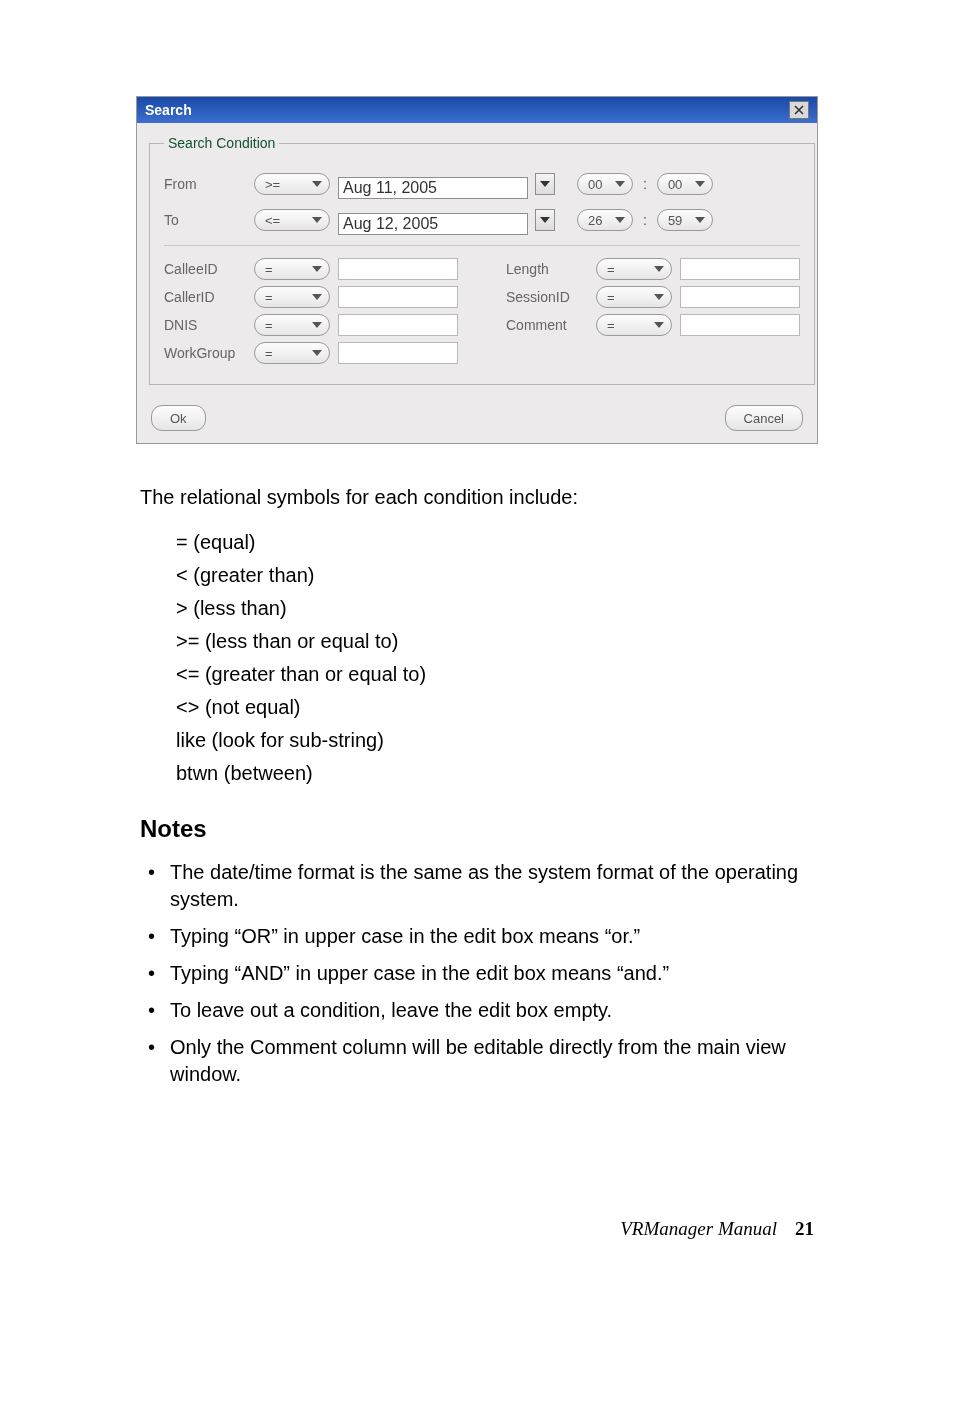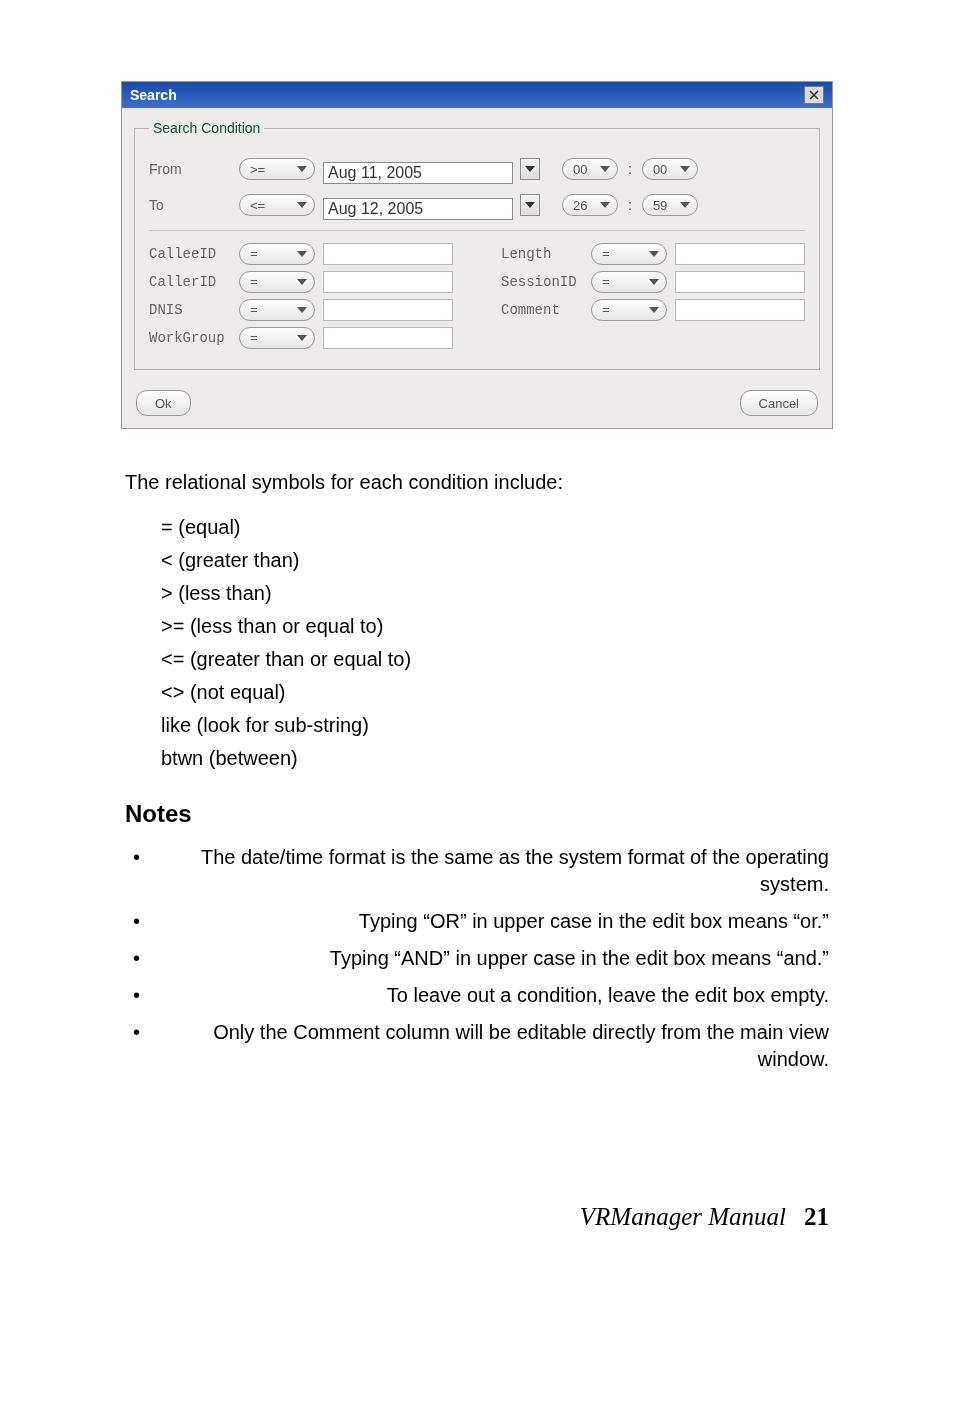--- a/index.html
+++ b/index.html
@@ -6,21 +6,21 @@
     margin: 0;
     padding: 0;
     background: #ffffff;
     font-family: Arial, Helvetica, sans-serif;
     color: #000;
     width: 954px;
   }
   .page {
     width: 954px;
     box-sizing: border-box;
-    padding: 1px;
+    padding: 16px;
   }
 
   
   .shot-wrap {
     margin: 80px 120px 40px 120px;
   }
   .dialog {
     border: 1px solid #999;
     background: #eceaea;
     font-size: 14px;
@@ -125,21 +125,20 @@
   .colon { color:#555; margin: 0 2px; }
 
   .hr {
     border-top: 1px solid #c9c9c9;
     margin: 10px 0 6px 0;
   }
 
   .two-col {
     display: flex;
     gap: 48px;
-    font-family: Liberation Mono, monospace;
   }
   .col { flex: 1; }
 
   .val-input {
     flex: 1;
     min-width: 120px;
     height: 22px;
     border: 1px solid #b9b9b9;
     background: #fff;
     box-sizing: border-box;
@@ -179,21 +178,20 @@
     font-family: Liberation Sans, sans-serif;
     font-weight: bold;
     font-size: 24px;
     margin: 26px 0 14px 0;
   }
 
   ul.notes-list {
     list-style: none;
     padding: 0;
     margin: 0;
-    text-align: right;
   }
   ul.notes-list > li {
     position: relative;
     padding-left: 30px;
     margin: 10px 0;
   }
   ul.notes-list > li::before {
     content: "•";
     position: absolute;
     left: 8px;
@@ -201,21 +199,21 @@
     font-size: 20px;
     line-height: 1.35;
   }
 
   .footer {
     display: flex;
     justify-content: flex-end;
     align-items: baseline;
     gap: 18px;
     padding: 120px 124px 40px 124px;
-    font-size: 25px;
+    font-size: 19px;
   }
   .footer .title { font-style: italic; font-family: "Times New Roman", serif; }
   .footer .page-num { font-weight: bold; font-family: "Times New Roman", serif; }
 </style>
 </head>
 <body>
 
 <div class="page">
 
   <div class="shot-wrap">

